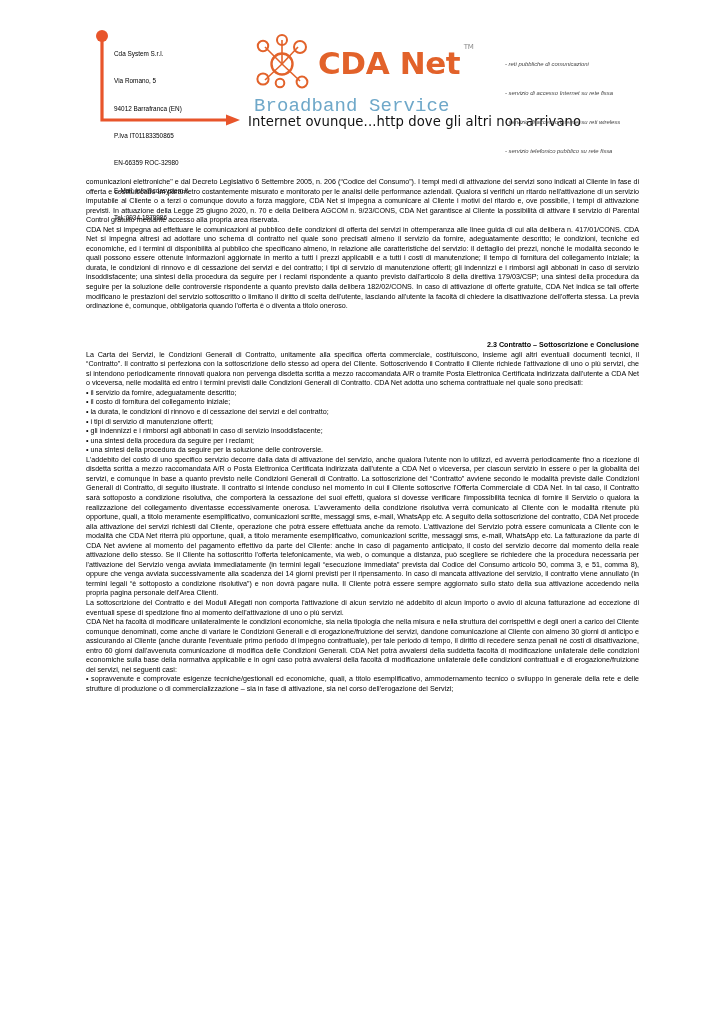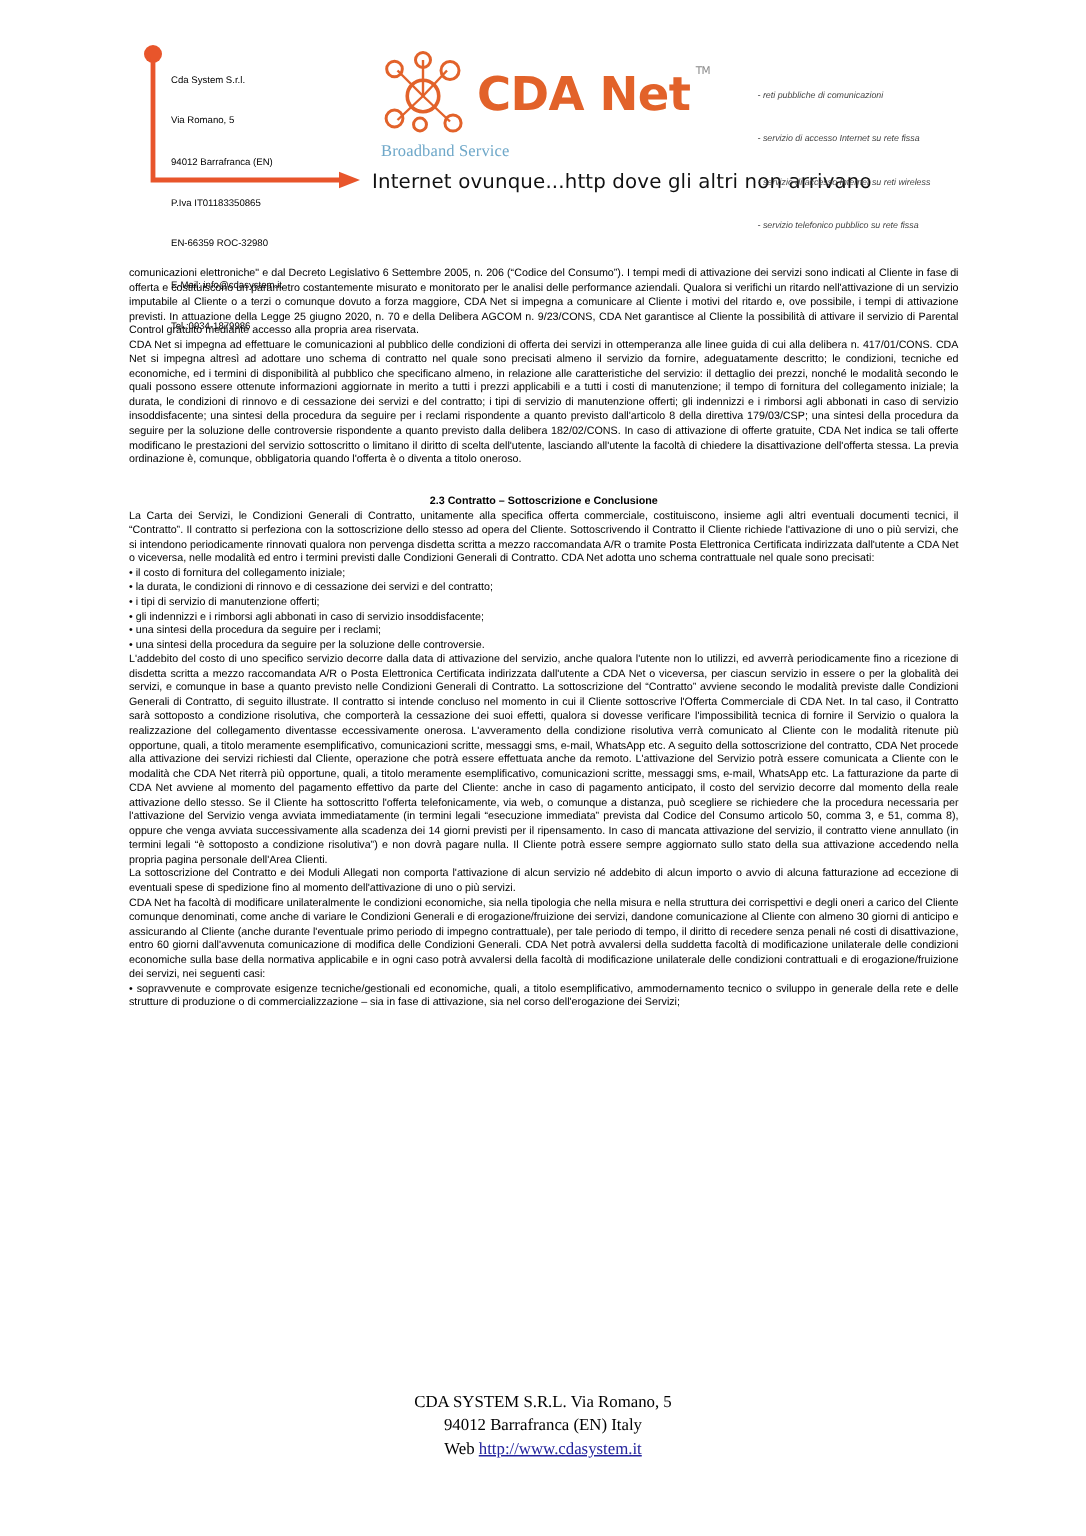--- a/index.html
+++ b/index.html
@@ -73,22 +73,22 @@
   }
   .logo-tm {
     position: absolute;
     top: -4px;
     right: -13px;
     font-size: 7px;
     font-weight: normal;
     color: #8a8a8a;
   }
   .broadband {
-    font-family: Liberation Serif, serif;
-    font-size: 11px;
+    font-family: Liberation Mono, monospace;
+    font-size: 19px;
     color: #6FA8C9;
     margin-top: 1px;
     margin-left: 2px;
     letter-spacing: 0.1px;
   }
   .tagline {
     position: absolute;
     left: 248px;
     top: 114px;
     font-family: "DejaVu Sans", sans-serif;
@@ -119,22 +119,22 @@
     text-align: justify;
     color: #000;
   }
   .content p {
     margin: 0;
     text-align: justify;
     text-justify: inter-word;
   }
   .content p.heading {
     font-weight: bold;
-    text-align: center;
-    margin-top: 9px;
+    text-align: right;
+    margin-top: 20px;
   }
   .content p.bullet {
     text-align: left;
   }
   .spacer-line { height: 9.55px; }
 
   
   .footer {
     position: absolute;
     left: 0;
@@ -217,34 +217,29 @@
       <div>- servizio telefonico pubblico su rete fissa</div>
     </div>
   </div>
 
   <div class="content" id="content">
       <p class="">comunicazioni elettroniche" e dal Decreto Legislativo 6 Settembre 2005, n. 206 (“Codice del Consumo”). I tempi medi di attivazione dei servizi sono indicati al Cliente in fase di offerta e costituiscono un parametro costantemente misurato e monitorato per le analisi delle performance aziendali. Qualora si verifichi un ritardo nell'attivazione di un servizio imputabile al Cliente o a terzi o comunque dovuto a forza maggiore, CDA Net si impegna a comunicare al Cliente i motivi del ritardo e, ove possibile, i tempi di attivazione previsti. In attuazione della Legge 25 giugno 2020, n. 70 e della Delibera AGCOM n. 9/23/CONS, CDA Net garantisce al Cliente la possibilità di attivare il servizio di Parental Control gratuito mediante accesso alla propria area riservata.</p>
       <p class="">CDA Net si impegna ad effettuare le comunicazioni al pubblico delle condizioni di offerta dei servizi in ottemperanza alle linee guida di cui alla delibera n. 417/01/CONS. CDA Net si impegna altresì ad adottare uno schema di contratto nel quale sono precisati almeno il servizio da fornire, adeguatamente descritto; le condizioni, tecniche ed economiche, ed i termini di disponibilità al pubblico che specificano almeno, in relazione alle caratteristiche del servizio: il dettaglio dei prezzi, nonché le modalità secondo le quali possono essere ottenute informazioni aggiornate in merito a tutti i prezzi applicabili e a tutti i costi di manutenzione; il tempo di fornitura del collegamento iniziale; la durata, le condizioni di rinnovo e di cessazione dei servizi e del contratto; i tipi di servizio di manutenzione offerti; gli indennizzi e i rimborsi agli abbonati in caso di servizio insoddisfacente; una sintesi della procedura da seguire per i reclami rispondente a quanto previsto dall'articolo 8 della direttiva 179/03/CSP; una sintesi della procedura da seguire per la soluzione delle controversie rispondente a quanto previsto dalla delibera 182/02/CONS. In caso di attivazione di offerte gratuite, CDA Net indica se tali offerte modificano le prestazioni del servizio sottoscritto o limitano il diritto di scelta dell'utente, lasciando all'utente la facoltà di chiedere la disattivazione dell'offerta stessa. La previa ordinazione è, comunque, obbligatoria quando l'offerta è o diventa a titolo oneroso.</p>
       <div class="spacer-line"></div>
       <p class="heading">2.3 Contratto – Sottoscrizione e Conclusione</p>
       <p class="">La Carta dei Servizi, le Condizioni Generali di Contratto, unitamente alla specifica offerta commerciale, costituiscono, insieme agli altri eventuali documenti tecnici, il “Contratto”. Il contratto si perfeziona con la sottoscrizione dello stesso ad opera del Cliente. Sottoscrivendo il Contratto il Cliente richiede l'attivazione di uno o più servizi, che si intendono periodicamente rinnovati qualora non pervenga disdetta scritta a mezzo raccomandata A/R o tramite Posta Elettronica Certificata indirizzata dall'utente a CDA Net o viceversa, nelle modalità ed entro i termini previsti dalle Condizioni Generali di Contratto. CDA Net adotta uno schema contrattuale nel quale sono precisati:</p>
+      <p class="bullet">• il servizio da fornire, adeguatamente descritto;</p>
       <p class="bullet">• il costo di fornitura del collegamento iniziale;</p>
       <p class="bullet">• la durata, le condizioni di rinnovo e di cessazione dei servizi e del contratto;</p>
       <p class="bullet">• i tipi di servizio di manutenzione offerti;</p>
       <p class="bullet">• gli indennizzi e i rimborsi agli abbonati in caso di servizio insoddisfacente;</p>
       <p class="bullet">• una sintesi della procedura da seguire per i reclami;</p>
       <p class="bullet">• una sintesi della procedura da seguire per la soluzione delle controversie.</p>
       <p class="">L'addebito del costo di uno specifico servizio decorre dalla data di attivazione del servizio, anche qualora l'utente non lo utilizzi, ed avverrà periodicamente fino a ricezione di disdetta scritta a mezzo raccomandata A/R o Posta Elettronica Certificata indirizzata dall'utente a CDA Net o viceversa, per ciascun servizio in essere o per la globalità dei servizi, e comunque in base a quanto previsto nelle Condizioni Generali di Contratto. La sottoscrizione del “Contratto” avviene secondo le modalità previste dalle Condizioni Generali di Contratto, di seguito illustrate. Il contratto si intende concluso nel momento in cui il Cliente sottoscrive l'Offerta Commerciale di CDA Net. In tal caso, il Contratto sarà sottoposto a condizione risolutiva, che comporterà la cessazione dei suoi effetti, qualora si dovesse verificare l'impossibilità tecnica di fornire il Servizio o qualora la realizzazione del collegamento diventasse eccessivamente onerosa. L'avveramento della condizione risolutiva verrà comunicato al Cliente con le modalità ritenute più opportune, quali, a titolo meramente esemplificativo, comunicazioni scritte, messaggi sms, e-mail, WhatsApp etc. A seguito della sottoscrizione del contratto, CDA Net procede alla attivazione dei servizi richiesti dal Cliente, operazione che potrà essere effettuata anche da remoto. L'attivazione del Servizio potrà essere comunicata a Cliente con le modalità che CDA Net riterrà più opportune, quali, a titolo meramente esemplificativo, comunicazioni scritte, messaggi sms, e-mail, WhatsApp etc. La fatturazione da parte di CDA Net avviene al momento del pagamento effettivo da parte del Cliente: anche in caso di pagamento anticipato, il costo del servizio decorre dal momento della reale attivazione dello stesso. Se il Cliente ha sottoscritto l'offerta telefonicamente, via web, o comunque a distanza, può scegliere se richiedere che la procedura necessaria per l'attivazione del Servizio venga avviata immediatamente (in termini legali “esecuzione immediata” prevista dal Codice del Consumo articolo 50, comma 3, e 51, comma 8), oppure che venga avviata successivamente alla scadenza dei 14 giorni previsti per il ripensamento. In caso di mancata attivazione del servizio, il contratto viene annullato (in termini legali “è sottoposto a condizione risolutiva”) e non dovrà pagare nulla. Il Cliente potrà essere sempre aggiornato sullo stato della sua attivazione accedendo nella propria pagina personale dell'Area Clienti.</p>
       <p class="">La sottoscrizione del Contratto e dei Moduli Allegati non comporta l'attivazione di alcun servizio né addebito di alcun importo o avvio di alcuna fatturazione ad eccezione di eventuali spese di spedizione fino al momento dell'attivazione di uno o più servizi.</p>
       <p class="">CDA Net ha facoltà di modificare unilateralmente le condizioni economiche, sia nella tipologia che nella misura e nella struttura dei corrispettivi e degli oneri a carico del Cliente comunque denominati, come anche di variare le Condizioni Generali e di erogazione/fruizione dei servizi, dandone comunicazione al Cliente con almeno 30 giorni di anticipo e assicurando al Cliente (anche durante l'eventuale primo periodo di impegno contrattuale), per tale periodo di tempo, il diritto di recedere senza penali né costi di disattivazione, entro 60 giorni dall'avvenuta comunicazione di modifica delle Condizioni Generali. CDA Net potrà avvalersi della suddetta facoltà di modificazione unilaterale delle condizioni economiche sulla base della normativa applicabile e in ogni caso potrà avvalersi della facoltà di modificazione unilaterale delle condizioni contrattuali e di erogazione/fruizione dei servizi, nei seguenti casi:</p>
       <p class="">• sopravvenute e comprovate esigenze tecniche/gestionali ed economiche, quali, a titolo esemplificativo, ammodernamento tecnico o sviluppo in generale della rete e delle strutture di produzione o di commercializzazione – sia in fase di attivazione, sia nel corso dell'erogazione dei Servizi;</p>
     </div>
 
-  <div class="footer">
-    <div>CDA SYSTEM S.R.L. Via Romano, 5</div>
-    <div>94012 Barrafranca (EN) Italy</div>
-    <div><span>Web </span><a class="lnk" href="#">http://www.cdasystem.it</a></div>
-    <div><span>Web </span><a class="lnk" href="#">http://CDA Net.it</a></div>
-  </div>
 
   <div class="pageno"><span>Pagina </span><b>4</b><span> di </span><b>14</b></div>
 
 </div>
 
 </body></html>

